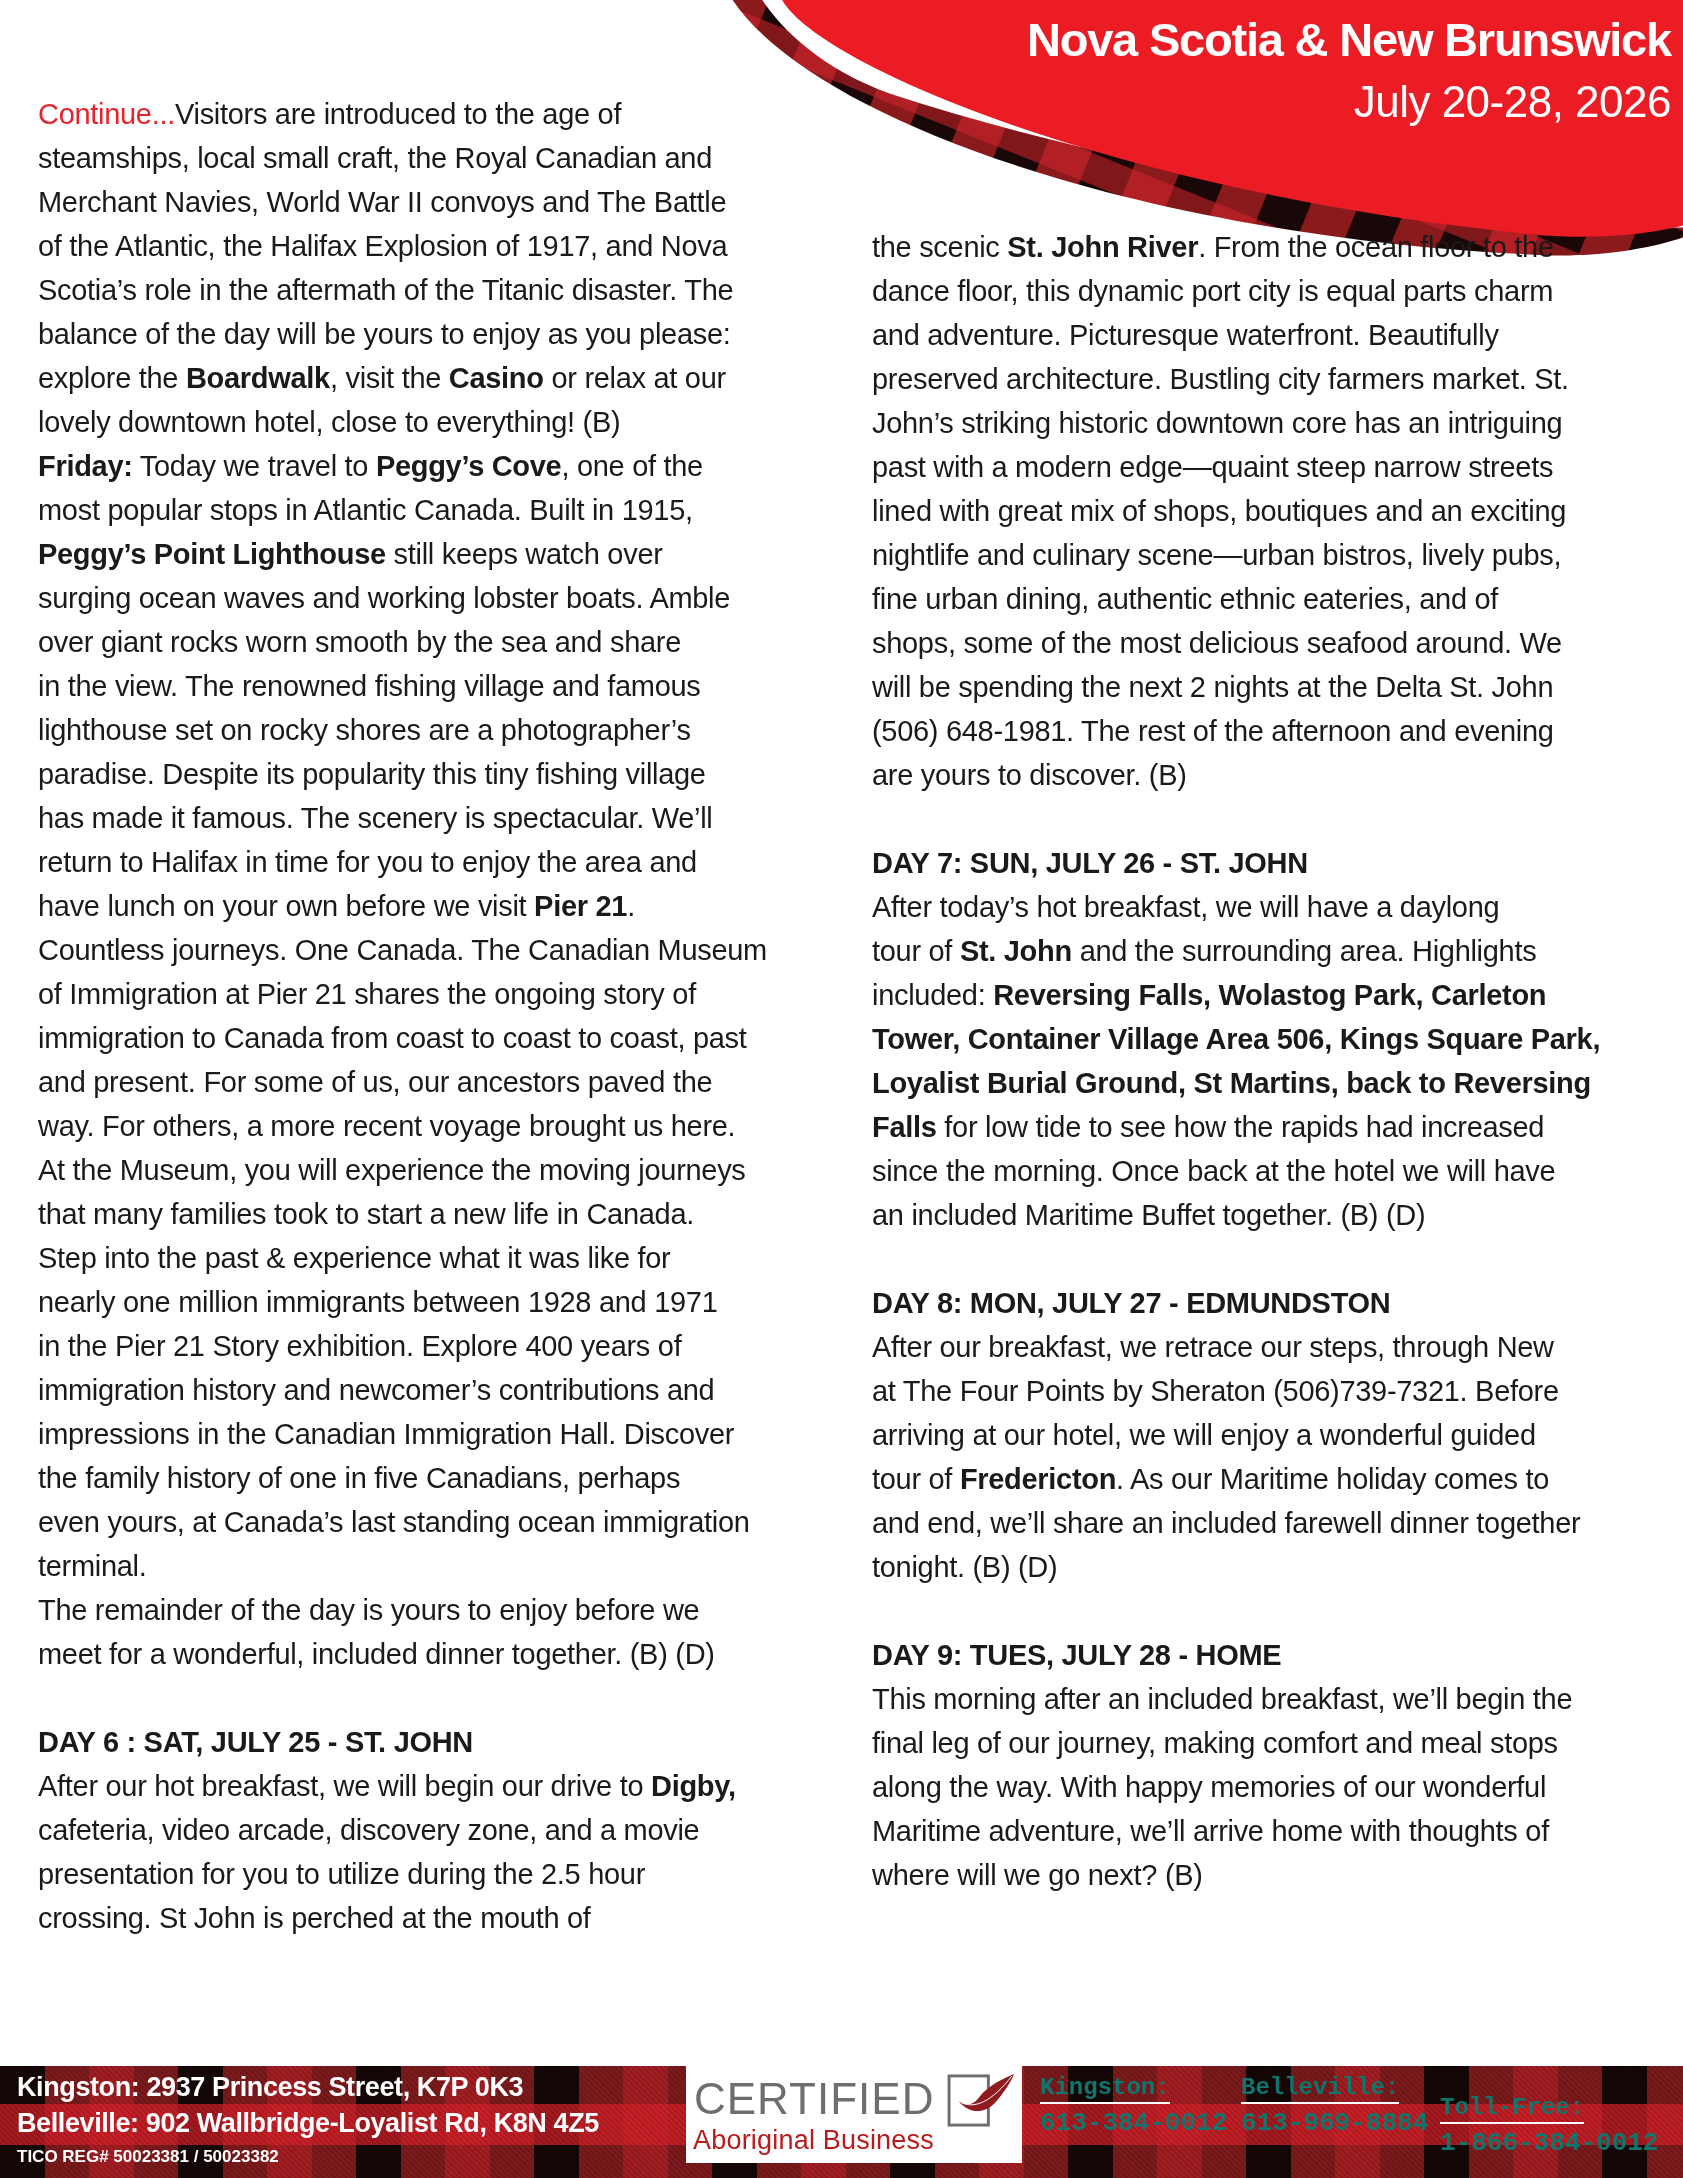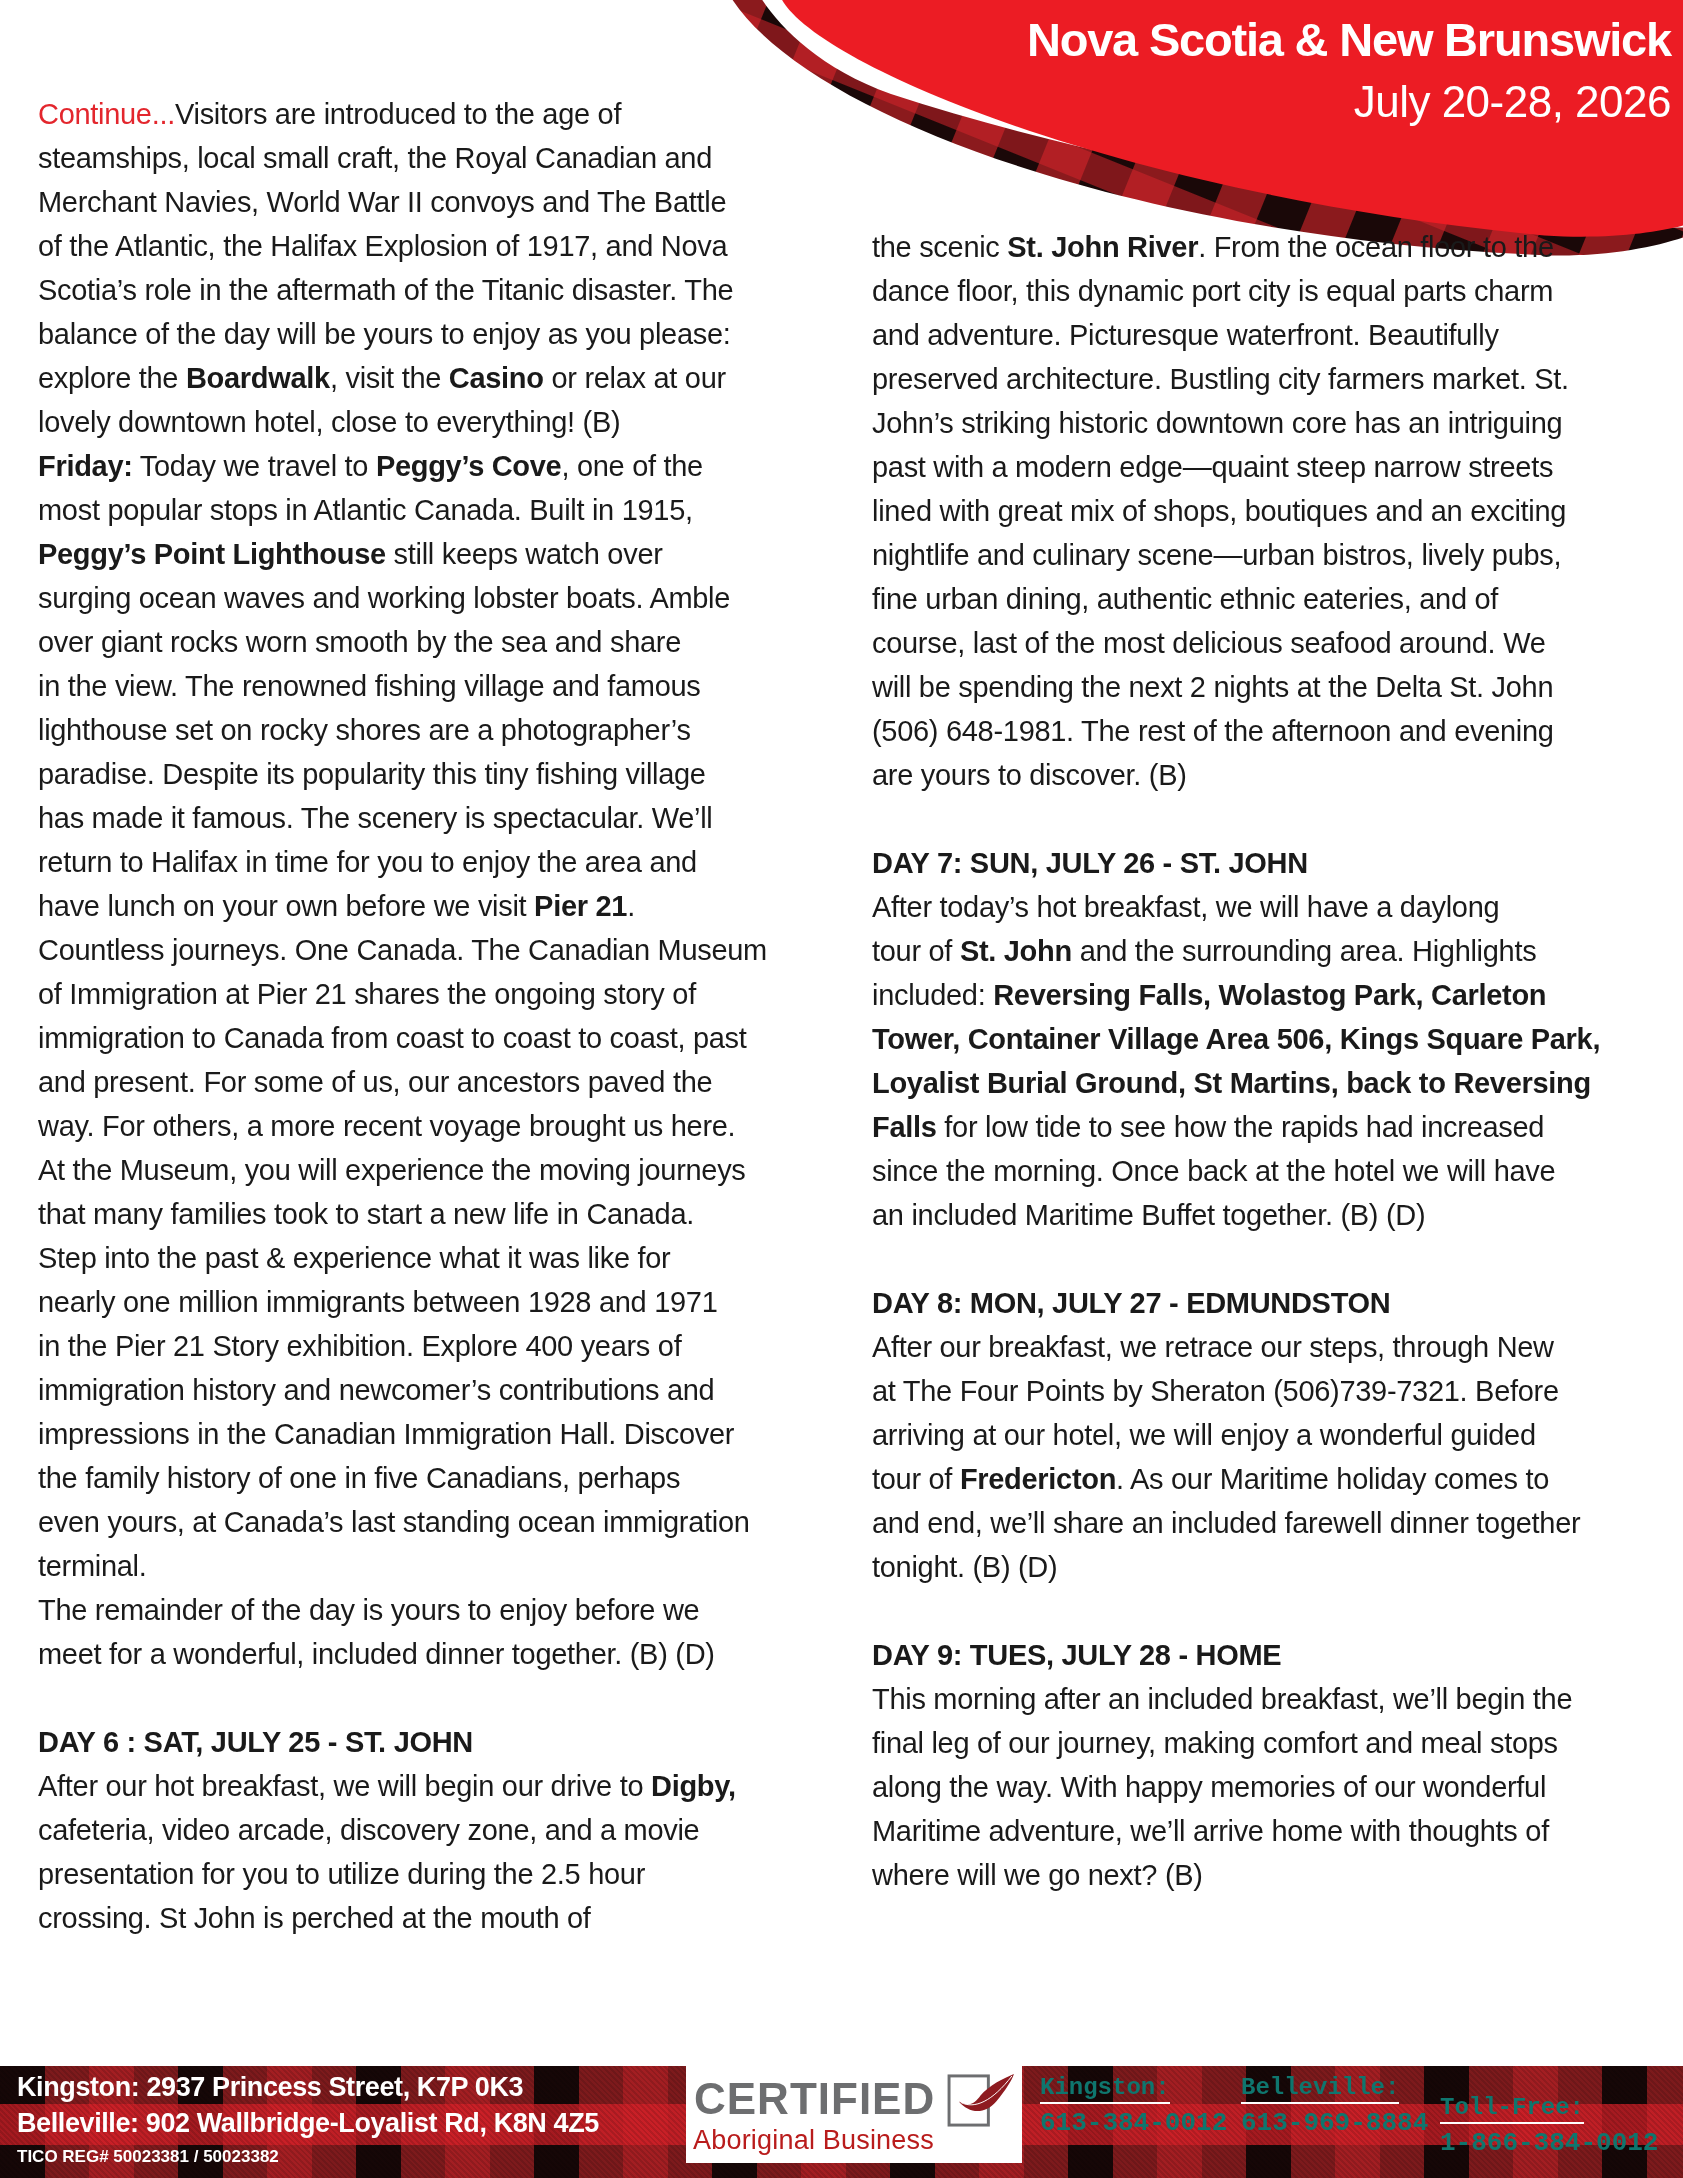--- a/index.html
+++ b/index.html
@@ -42,21 +42,21 @@
       background-image: repeating-linear-gradient(45deg, rgba(0,0,0,0.12) 0 2px, transparent 2px 4px);
     }
     .addr { position: absolute; left: 17px; z-index: 2; color: #fff; white-space: nowrap; }
     .addr-1 { top: 6px; font-size: 27px; font-weight: bold; letter-spacing: -0.4px; }
     .addr-2 { top: 42px; font-size: 27px; font-weight: bold; letter-spacing: -0.4px; }
     .addr-3 { top: 81px; font-size: 17px; font-weight: bold; letter-spacing: 0px; }
     .cert {
       position: absolute; left: 686px; top: 0px; width: 336px; height: 97px; background: #fff; z-index: 2;
     }
     .cert-word {
-      position: absolute; left: 8px; top: 8px; font-size: 44px; color: #6d6e70; letter-spacing: 1px; font-weight: bold;
+      position: absolute; left: 8px; top: 8px; font-size: 44px; color: #6d6e70; letter-spacing: 1px; font-weight: normal;
     }
     .cert-sub {
       position: absolute; left: 7px; top: 59px; font-size: 27px; color: #b91c1c; font-weight: normal; letter-spacing: 0.2px;
     }
     .cert-icon { position: absolute; left: 259px; top: 6px; width: 71px; height: 57px; }
     .phone { position: absolute; z-index: 2; color: #0f766e; text-align: left; font-weight: bold; white-space: nowrap; font-family: Liberation Mono, monospace; }
     .phone .lbl { display: inline-block; font-size: 24px; border-bottom: 2px solid #fff; padding-bottom: 0; line-height: 28px; }
     .phone .num { display: block; font-size: 26px; line-height: 34px; margin-top: 2px; }
     .phone-kingston { left: 1040px; top: 8px; width: 188px; }
     .phone-belleville { left: 1241px; top: 8px; width: 188px; }
@@ -129,21 +129,21 @@
 <div class="col col-right">
   <span class="line"><span>the scenic </span><b>St. John River</b><span>. From the ocean floor to the</span></span>
   <span class="line">dance floor, this dynamic port city is equal parts charm</span>
   <span class="line">and adventure. Picturesque waterfront. Beautifully</span>
   <span class="line">preserved architecture. Bustling city farmers market. St.</span>
   <span class="line">John’s striking historic downtown core has an intriguing</span>
   <span class="line">past with a modern edge—quaint steep narrow streets</span>
   <span class="line">lined with great mix of shops, boutiques and an exciting</span>
   <span class="line">nightlife and culinary scene—urban bistros, lively pubs,</span>
   <span class="line">fine urban dining, authentic ethnic eateries, and of</span>
-  <span class="line">course, last of the most delicious seafood around. We</span>
+  <span class="line">shops, some of the most delicious seafood around. We</span>
   <span class="line">will be spending the next 2 nights at the Delta St. John</span>
   <span class="line">(506) 648-1981. The rest of the afternoon and evening</span>
   <span class="line">are yours to discover. (B)</span>
 
   <div class="spacer"></div>
   <span class="line" style="font-weight:bold">DAY 7: SUN, JULY 26 - ST. JOHN</span>
   <span class="line">After today’s hot breakfast, we will have a daylong</span>
   <span class="line"><span>tour of </span><b>St. John</b><span> and the surrounding area. Highlights</span></span>
   <span class="line"><span>included: </span><b>Reversing Falls, Wolastog Park, Carleton</b></span>
   <span class="line" style="font-weight:bold">Tower, Container Village Area 506, Kings Square Park,</span>

